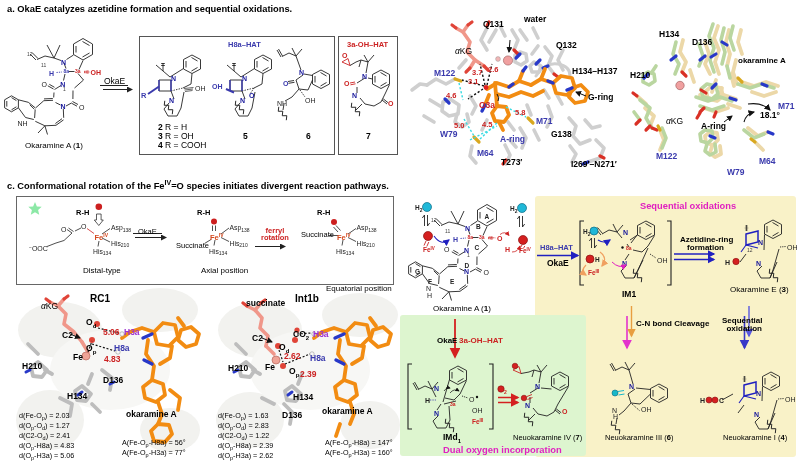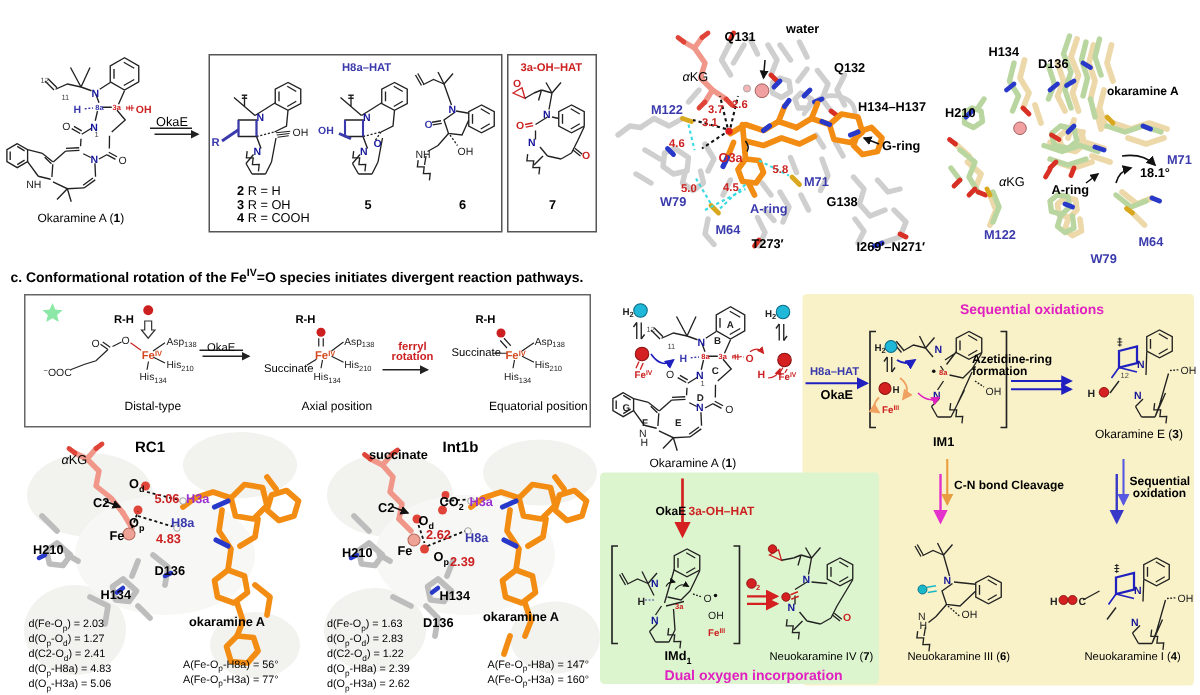--- a/index.html
+++ b/index.html
@@ -19,20 +19,21 @@
 <div id="fig">
 
   <div style="position:absolute;left:535px;top:196px;width:261px;height:261px;background:#f9f2c8;border-radius:3px;"></div>
   <div style="position:absolute;left:400px;top:315px;width:186px;height:141px;background:#ddf5cf;border-radius:3px;"></div>
 
   <div style="position:absolute;left:139px;top:36px;width:194px;height:117px;border:1.4px solid #555;"></div>
   <div style="position:absolute;left:338px;top:36px;width:58px;height:117px;border:1.4px solid #555;"></div>
 
   <div style="position:absolute;left:16px;top:196px;width:376px;height:87px;border:1.4px solid #666;"></div>
 
+  <div class="t ttl" style="left:7px;top:4px;font-size:9.3px;">a. OkaE catalyzes azetidine formation and sequential oxidations.</div>
   <div class="t ttl" style="left:7px;top:179px;font-size:9.3px;">c. Conformational rotation of the Fe<sup style="font-size:7px;">IV</sup>=O species initiates divergent reaction pathways.</div>
 
   <svg id="art" width="800" height="463" viewBox="0 0 800 463" fill="none">
   <defs>
     <g id="bz">
           <path d="M0,-7.5 L-6.5,-3.75 L-6.5,3.75 L0,7.5 L6.5,3.75 L6.5,-3.75 Z"></path>
           <path d="M-4.5,-2.5 L-4.5,2.5 M-0.4,-5.2 L4.2,-2.6 M4.2,2.6 L-0.4,5.2"></path>
         </g>
     <g id="bzs">
           <path d="M0,-6 L-5.2,-3 L-5.2,3 L0,6 L5.2,3 L5.2,-3 Z"></path>
@@ -780,21 +781,21 @@
 
   <div class="t lab b" style="left:76px;top:208px;font-size:7.5px;">R-H</div>
   <div class="t lab" style="left:83px;top:266px;font-size:8px;">Distal-type</div>
   <div class="t lab" style="left:138px;top:227px;font-size:7.5px;">OkaE</div>
   <div class="t lab b" style="left:197px;top:208px;font-size:7.5px;">R-H</div>
   <div class="t lab" style="left:176px;top:241px;font-size:7.5px;">Succinate</div>
   <div class="t lab" style="left:201px;top:266px;font-size:8px;">Axial position</div>
   <div class="t lab b red" style="left:261px;top:228px;font-size:7.5px;text-align:center;line-height:6.5px;">ferryl<br>rotation</div>
   <div class="t lab b" style="left:317px;top:208px;font-size:7.5px;">R-H</div>
   <div class="t lab" style="left:301px;top:230px;font-size:7.5px;">Succinate</div>
-  <div class="t lab" style="left:314px;top:266px;font-size:8px;padding-left:12px;">Equatorial position</div>
+  <div class="t lab" style="left:314px;top:284px;font-size:8px;padding-left:12px;">Equatorial position</div>
 
   <div class="t lab b" style="left:90px;top:293px;font-size:10px;">RC1</div>
   <div class="t lab b" style="left:295px;top:293px;font-size:10px;">Int1b</div>
   <div class="t lab" style="left:41px;top:301px;font-style:italic;">α<span style="font-style:normal;">KG</span></div>
   <div class="t lab b" style="left:246px;top:298px;">succinate</div>
   <div class="t lab b" style="left:86px;top:317px;">O<sub style="font-size:6px;">d</sub></div>
   <div class="t lab b" style="left:62px;top:330px;">C2</div>
   <div class="t lab b red" style="left:103px;top:327px;">5.06</div>
   <div class="t lab b pur" style="left:124px;top:327px;">H3a</div>
   <div class="t lab b blue" style="left:114px;top:343px;">H8a</div>
@@ -834,24 +835,24 @@
   <div class="t lab" style="left:218px;top:441px;font-size:7.2px;">d(O<sub style="font-size:5.5px;">p</sub>-H8a) = 2.39</div>
   <div class="t lab" style="left:218px;top:451px;font-size:7.2px;">d(O<sub style="font-size:5.5px;">p</sub>-H3a) = 2.62</div>
   <div class="t lab" style="left:325px;top:438px;font-size:7.2px;">A(Fe-O<sub style="font-size:5.5px;">p</sub>-H8a) = 147°</div>
   <div class="t lab" style="left:325px;top:448px;font-size:7.2px;">A(Fe-O<sub style="font-size:5.5px;">p</sub>-H3a) = 160°</div>
 
   <div class="t lab b mag" style="left:640px;top:201px;font-size:9.3px;">Sequential oxidations</div>
   <div class="t lab b blue" style="left:540px;top:243px;font-size:7.5px;">H8a–HAT</div>
   <div class="t lab b" style="left:547px;top:258px;">OkaE</div>
   <div class="t lab" style="left:433px;top:304px;font-size:8px;">Okaramine A (<span class="b">1</span>)</div>
   <div class="t lab b" style="left:622px;top:289px;">IM1</div>
-  <div class="t lab b" style="left:648px;top:236px;font-size:8px;text-align:left;line-height:7.5px;width:44px;">Azetidine-ring<br>formation</div>
+  <div class="t lab b" style="left:680px;top:236px;font-size:8px;text-align:right;line-height:7.5px;width:44px;">Azetidine-ring<br>formation</div>
   <div class="t lab" style="left:730px;top:285px;font-size:8px;">Okaramine E (<span class="b">3</span>)</div>
   <div class="t lab b" style="left:636px;top:319px;font-size:8px;">C-N bond Cleavage</div>
-  <div class="t lab b" style="left:753px;top:317px;font-size:8px;text-align:center;line-height:7.5px;width:40px;">Sequential<br>oxidation</div>
+  <div class="t lab b" style="left:722px;top:317px;font-size:8px;text-align:right;line-height:7.5px;width:40px;">Sequential<br>oxidation</div>
   <div class="t lab b" style="left:437px;top:336px;font-size:8px;">OkaE</div>
   <div class="t lab b red" style="left:459px;top:336px;font-size:8px;">3a-OH–HAT</div>
   <div class="t lab b" style="left:443px;top:432px;">IMd<sub style="font-size:6px;">1</sub></div>
   <div class="t lab" style="left:513px;top:433px;font-size:7.5px;">Neuokaramine IV (<span class="b">7</span>)</div>
   <div class="t lab b mag" style="left:443px;top:443.5px;font-size:9.4px;">Dual oxygen incorporation</div>
   <div class="t lab" style="left:605px;top:433px;font-size:7.5px;">Neuokaramine III (<span class="b">6</span>)</div>
   <div class="t lab" style="left:723px;top:433px;font-size:7.5px;">Neuokaramine I (<span class="b">4</span>)</div>
 </div>
 
 </body></html>

